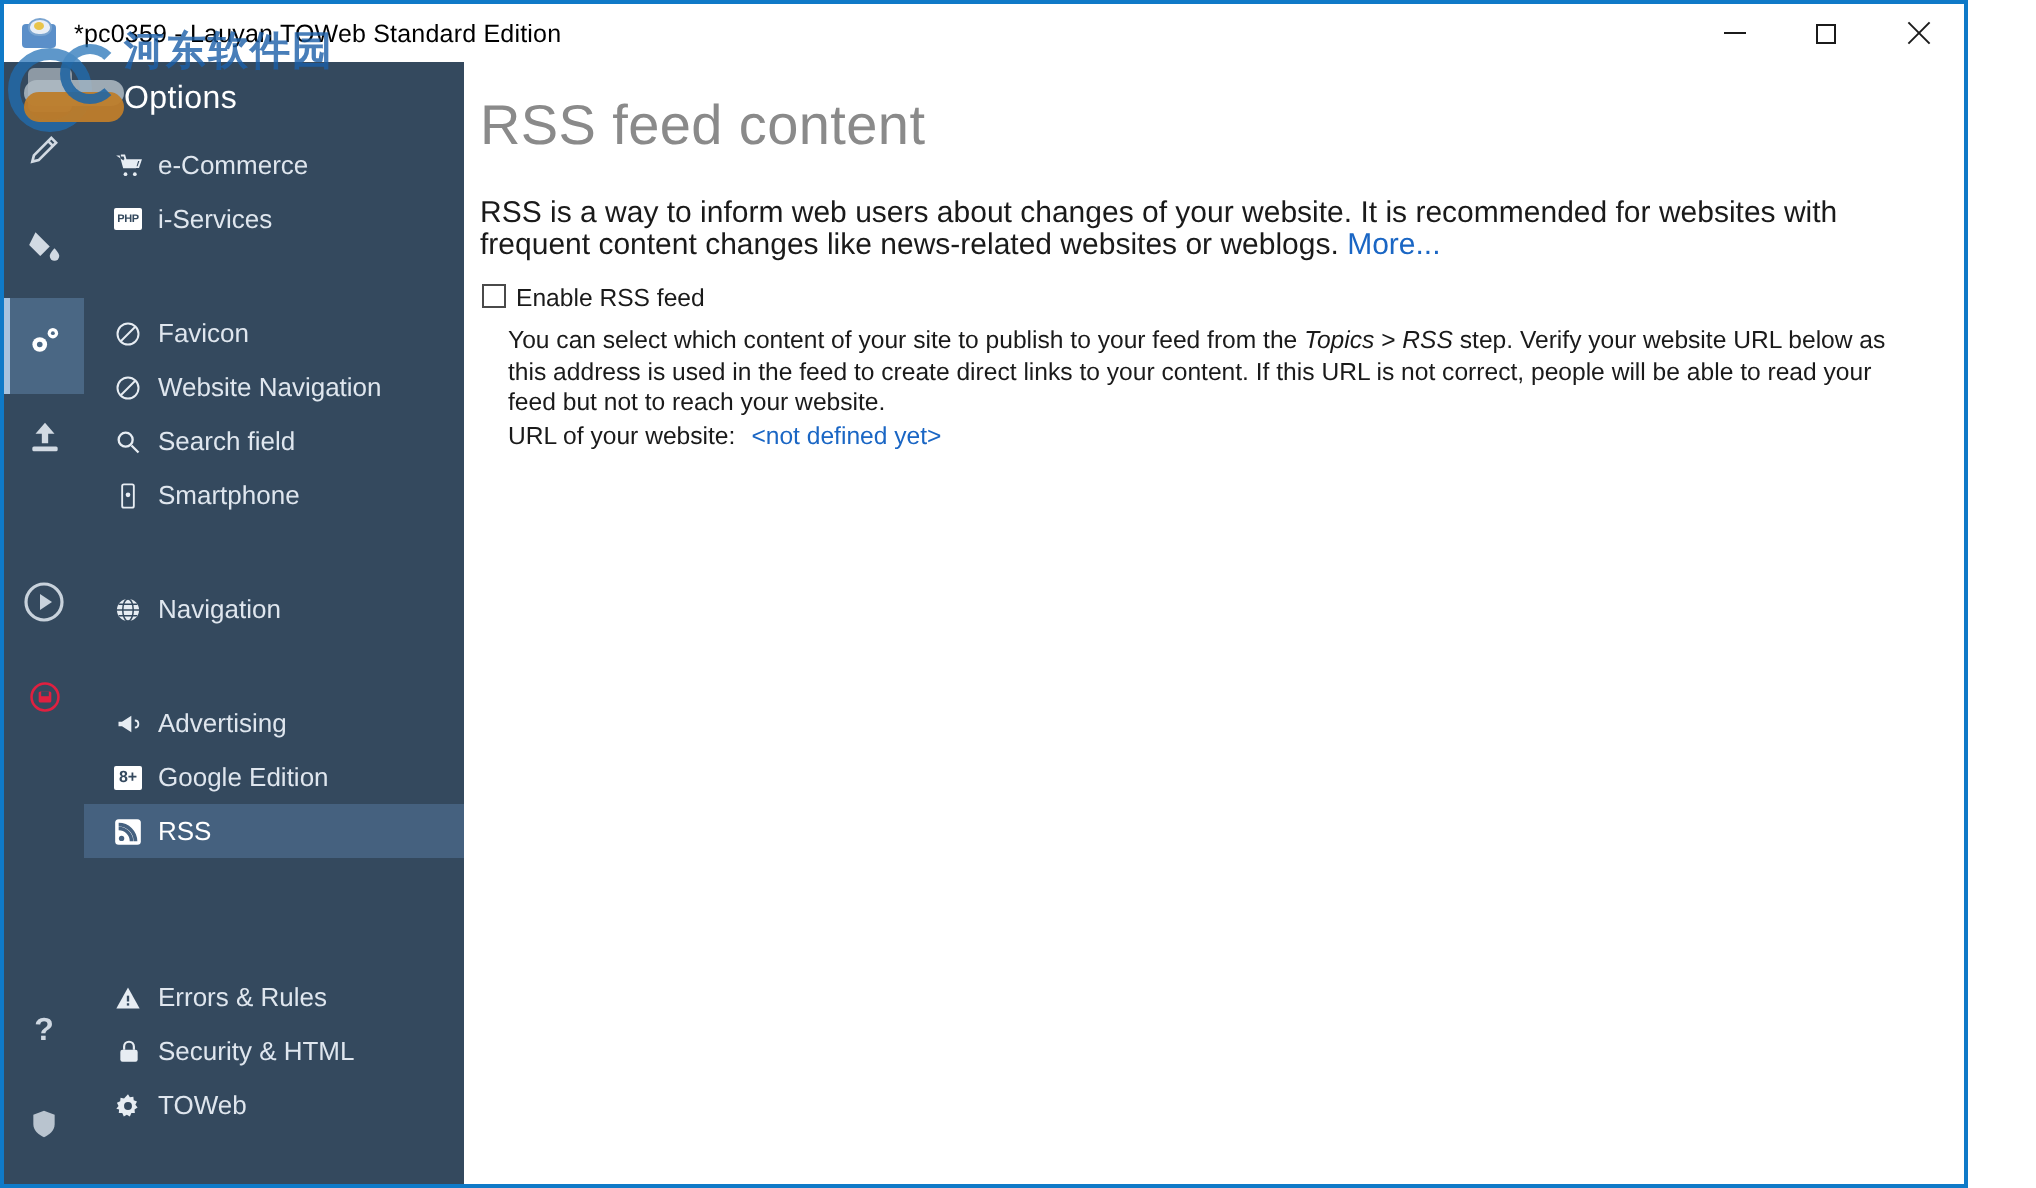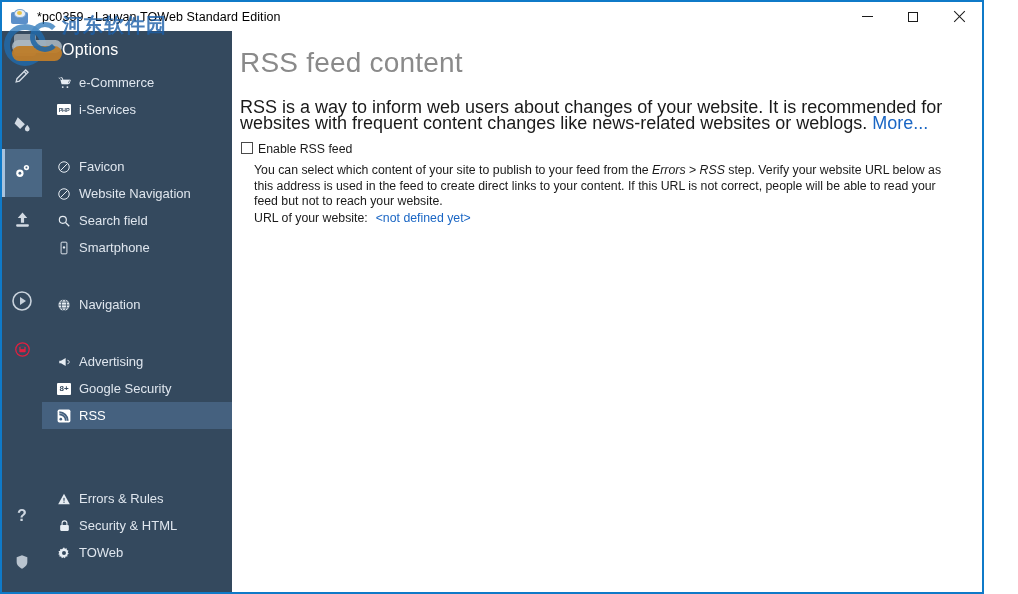--- a/index.html
+++ b/index.html
@@ -161,21 +161,21 @@
     background: #ffffff;
   }
   .page-title {
     font-size: 28px;
     color: #8a8a8a;
     font-weight: 400;
     padding: 16px 0 0 8px;
     letter-spacing: 0.2px;
   }
   .intro {
-    font-size: 18px;
+    font-size: 15px;
     color: #1a1a1a;
     line-height: 16px;
     padding: 20px 24px 0 8px;
     max-width: 715px;
   }
   .link { color: #1a66c4; cursor: pointer; }
   .check-row {
     display: flex; 
     padding: 11px 0 0 9px;
     font-size: 12.3px; color: #1a1a1a;
@@ -455,21 +455,21 @@
             <path d="M3 10v4h3l8 5V5L6 10z"></path>
               <path d="M17 9c2 0 3 1.3 3 3s-1 3-3 3" fill="none" stroke="#e7edf3" stroke-width="1.6"></path>
           </svg>
         </span>
         <span>Advertising</span>
       </div>
       <div class="nav-item">
         <span class="nav-icon">
             <span class="badge-g">8+</span>
           </span>
-        <span>Google Security</span>
+        <span>Google Edition</span>
       </div>
       <div class="nav-item active">
         <span class="nav-icon">
           <svg width="14" height="14" viewBox="0 0 24 24">
             <rect x="1" y="1" width="22" height="22" rx="3" fill="#ffffff"></rect>
             <g fill="#45617f">
               <circle cx="6.5" cy="17.5" r="2.3"></circle>
               <path d="M4 10.5a9.5 9.5 0 0 1 9.5 9.5h3A12.5 12.5 0 0 0 4 7.5z"></path>
               <path d="M4 4.5A15.5 15.5 0 0 1 19.5 20h-3A12.5 12.5 0 0 0 4 7.5z" opacity="0"></path>
               <path d="M4 4a16 16 0 0 1 16 16h-3.2A12.8 12.8 0 0 0 4 7.2z"></path>
@@ -520,21 +520,21 @@
     <div class="intro">
       <span>RSS is a way to inform web users about changes of your website. It is recommended for websites with frequent content changes like news-related websites or weblogs. </span><span class="link">More...</span>
     </div>
 
     <div class="check-row">
       <span class="checkbox"></span>
       <span>Enable RSS feed</span>
     </div>
 
     <div class="body-text">
-      <span>You can select which content of your site to publish to your feed from the </span><em>Errors</em><span> &gt; </span><em>RSS</em><span> step. Verify your website URL below as this address is used in the feed to create direct links to your content. If this URL is not correct, people will be able to read your feed but not to reach your website.</span>
+      <span>You can select which content of your site to publish to your feed from the </span><em>Topics</em><span> &gt; </span><em>RSS</em><span> step. Verify your website URL below as this address is used in the feed to create direct links to your content. If this URL is not correct, people will be able to read your feed but not to reach your website.</span>
     </div>
 
     <div class="url-row">
       <span>URL of your website:</span><span class="link">&lt;not defined yet&gt;</span>
     </div>
   </div>
 
   <div class="watermark">
     <div class="wm-logo">
       <div class="wm-ring"></div>

